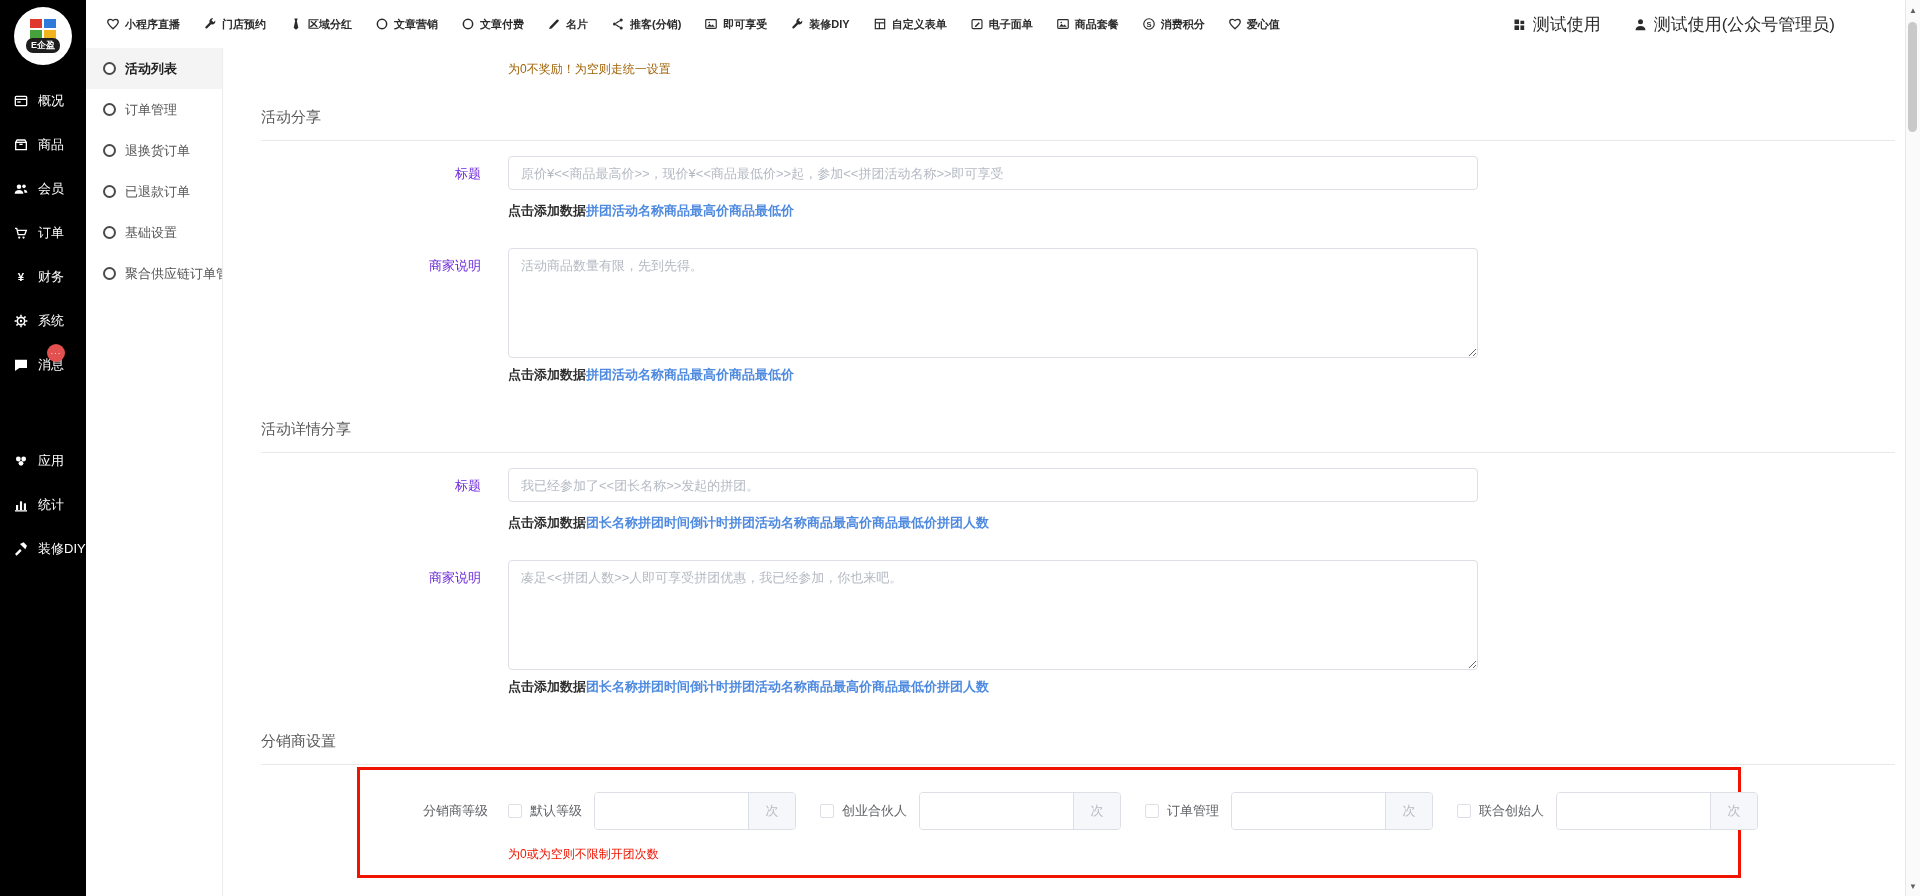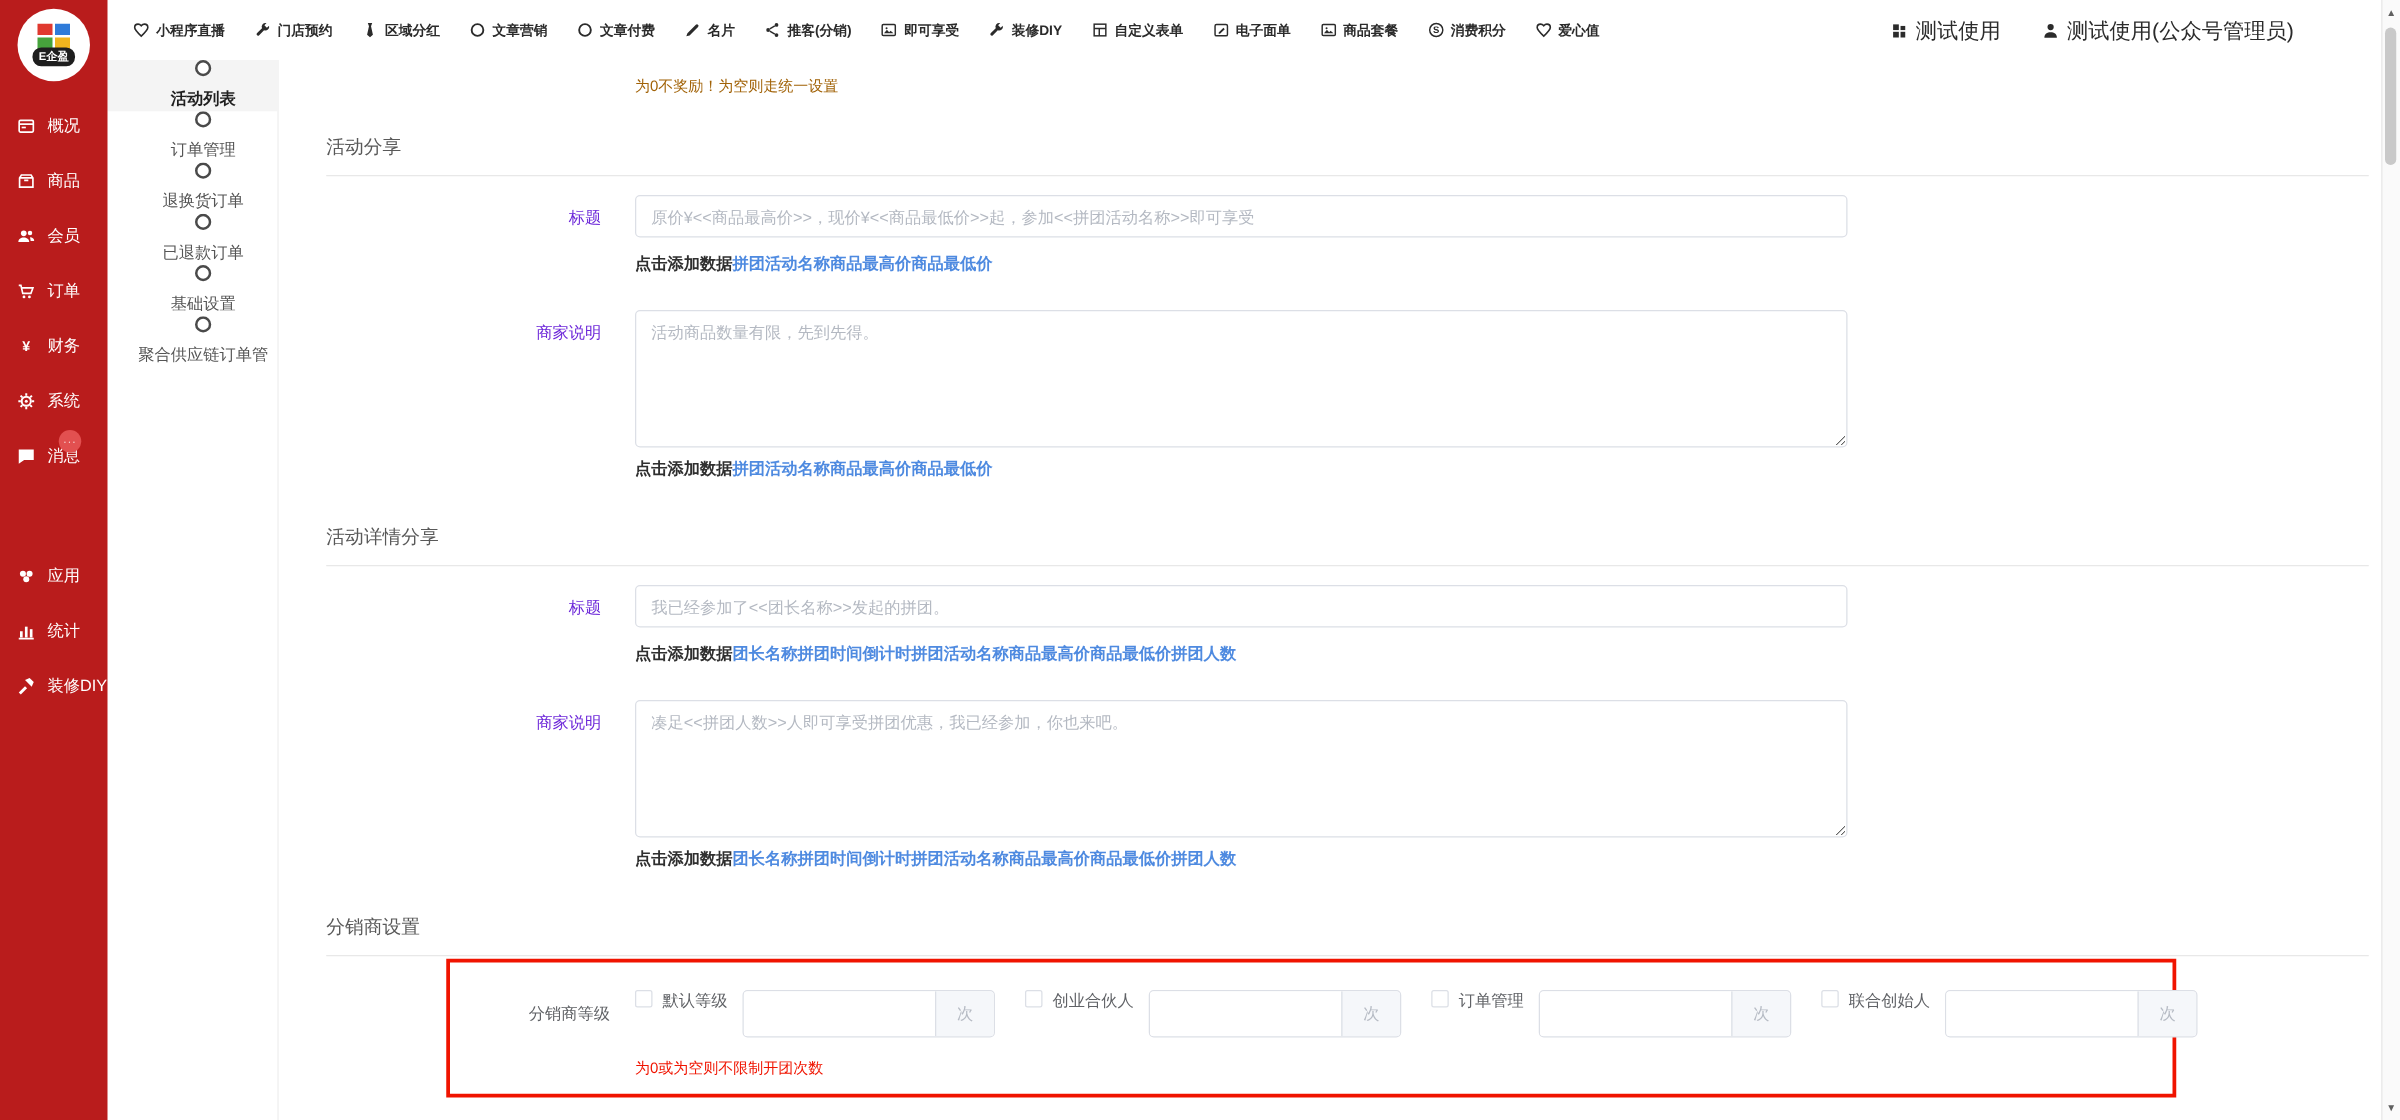--- a/index.html
+++ b/index.html
@@ -1,41 +1,41 @@
 <!DOCTYPE html>
 <html><head>
 <meta charset="utf-8">
 <style>
   html,body{margin:0;padding:0;overflow:hidden;}
   body{width:1920px;height:896px;background:#fff;font-family:"Liberation Sans","DejaVu Sans",sans-serif;color:#333;}
   .app{display:flex;height:896px;}
 
   
-  .rail{width:86px;background:#b91c1c;flex-shrink:0;color:#fff;position:relative;z-index:5;}
+  .rail{width:86px;background:#000000;flex-shrink:0;color:#fff;position:relative;z-index:5;}
   .logo{width:58px;height:58px;border-radius:50%;background:#fff;margin:7px auto 14px;display:flex;flex-direction:column;align-items:center;justify-content:center;}
   .logo-blocks{display:grid;grid-template-columns:12px 12px;grid-template-rows:9px 9px;gap:2px;}
   .lb1{background:#e0392f;} .lb2{background:#2f7bd9;} .lb3{background:#46a33c;} .lb4{background:#f0b41e;}
   .logo-banner{background:#1e1e1e;color:#fff;font-size:9px;font-weight:bold;border-radius:7px;padding:1px 5px;margin-top:-1px;white-space:nowrap;}
   .rail-item{display:flex;align-items:center;gap:9px;padding:13px 4px 13px 13px;font-size:13px;cursor:pointer;position:relative;white-space:nowrap;}
   .rail-item svg{width:16px;height:16px;flex-shrink:0;}
   .rail-gap{height:52px;}
   .msg-badge{position:absolute;top:1px;left:47px;width:18px;height:18px;border-radius:50%;background:#e25050;color:#fff;font-size:8px;display:flex;align-items:center;justify-content:center;letter-spacing:1px;}
 
   
   .right-part{flex:1;display:flex;flex-direction:column;min-width:0;}
   .topbar{height:48px;display:flex;align-items:center;padding-left:20px;background:#fff;flex-shrink:0;}
   .top-item{display:flex;align-items:center;gap:5px;font-size:11px;font-weight:bold;color:#2b2b2b;margin-right:23px;cursor:pointer;white-space:nowrap;}
   .top-item svg{width:14px;height:14px;}
   .account{margin-left:auto;display:flex;gap:32px;margin-right:85px;}
   .account-item{display:flex;align-items:center;gap:6px;font-size:17px;color:#2b2b2b;cursor:pointer;white-space:nowrap;}
   .account-item svg{width:15px;height:15px;}
 
   .below{display:flex;flex:1;min-height:0;}
   .submenu{width:136px;flex-shrink:0;border-right:1px solid #ececec;background:#fff;}
-  .submenu-item{height:41px;display:flex;align-items:center;gap:9px;padding-left:17px;font-size:13px;color:#555;cursor:pointer;white-space:nowrap;overflow:hidden;flex-direction:column;}
+  .submenu-item{height:41px;display:flex;align-items:center;gap:9px;padding-left:17px;font-size:13px;color:#555;cursor:pointer;white-space:nowrap;overflow:hidden;}
   .submenu-item .dot{width:9px;height:9px;border:2px solid #4a4a4a;border-radius:50%;flex-shrink:0;background:#fff;}
   .submenu-item.active{background:#f4f4f4;color:#1f1f1f;font-weight:bold;}
 
   .content{flex:1;min-width:0;padding:0 25px 0 38px;background:#fff;position:relative;}
   .warning{color:#a16207;font-size:12px;margin:13px 0 0 247px;}
   .sec-title{font-size:15px;color:#595959;padding-bottom:13px;border-bottom:1px solid #e8e8e8;margin-top:30px;}
   .sec-title.mt{margin-top:36px;}
   .form-row{display:flex;margin-top:15px;}
   .form-row.ta{margin-top:28px;}
   .form-label{width:247px;box-sizing:border-box;text-align:right;padding-right:27px;font-size:13px;color:#6d28d9;padding-top:9px;flex-shrink:0;}
@@ -44,21 +44,21 @@
   ::placeholder{color:#b4b9c2;opacity:1;}
   .links-row{margin:12px 0 0 247px;display:flex;font-size:13px;font-weight:bold;align-items:center;}
   .links-row.tight{margin-top:8px;}
   .links-prefix{color:#2f2f2f;}
   a.dlink{color:#4e8ae0;text-decoration:none;cursor:pointer;}
 
   .dist-box{margin:2px 0 0 96px;width:1384px;box-sizing:border-box;border:3px solid #f01400;padding:22px 0 12px 0;}
   .dist-row{display:flex;align-items:center;}
   .dist-label{width:148px;box-sizing:border-box;text-align:right;padding-right:20px;font-size:13px;color:#606266;flex-shrink:0;}
   .levels{display:flex;gap:24px;align-items:center;}
-  .level{display:flex;align-items:flex-start;}
+  .level{display:flex;align-items:center;}
   .cb{width:14px;height:14px;box-sizing:border-box;border:1px solid #dcdfe6;border-radius:2px;background:#fff;margin-right:8px;cursor:pointer;flex-shrink:0;}
   .level-label{font-size:13px;color:#606266;margin-right:12px;white-space:nowrap;}
   .num-wrap{display:flex;border:1px solid #dcdfe6;border-radius:4px;overflow:hidden;height:38px;box-sizing:border-box;background:#fff;}
   input.num{width:133px;border:none;outline:none;padding:0 10px;font-size:13px;font-family:inherit;}
   .addon{width:46px;background:#f5f7fa;border-left:1px solid #dcdfe6;display:flex;align-items:center;justify-content:center;color:#b6bbc4;font-size:13px;}
   .dist-helper{color:#f01400;font-size:12px;margin:16px 0 0 148px;}
 
   
   .scrollbar{position:fixed;right:0;top:0;width:14px;height:896px;background:#fafafa;border-left:1px solid #e8e8e8;z-index:10;}
   .sb-arrow{position:absolute;left:0;width:14px;height:16px;color:#606060;font-size:8px;display:flex;align-items:center;justify-content:center;cursor:pointer;}

